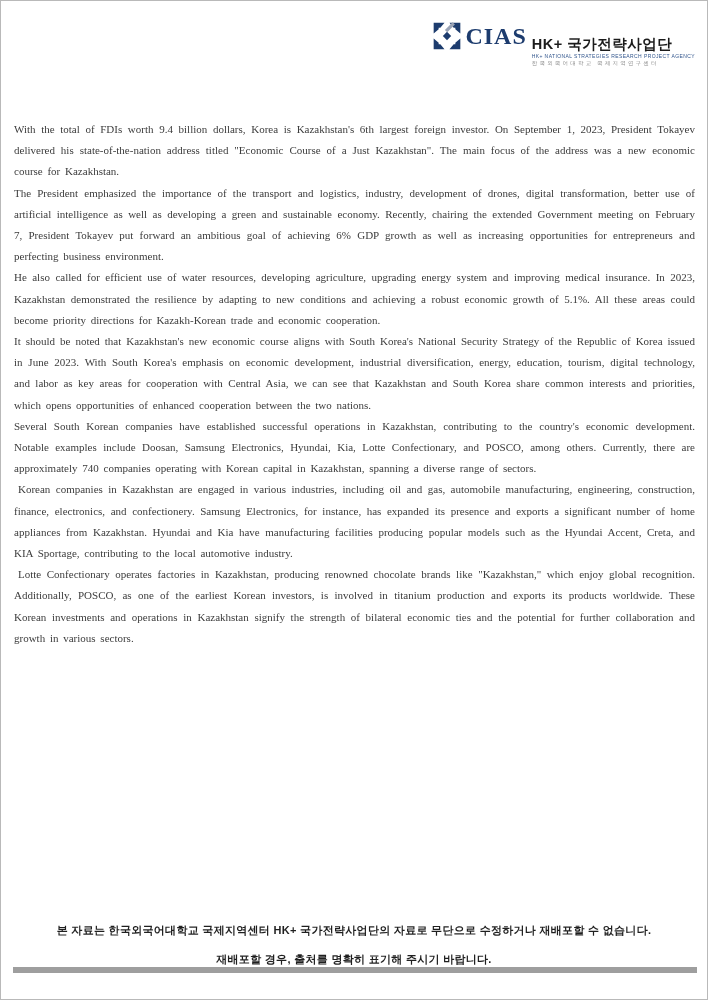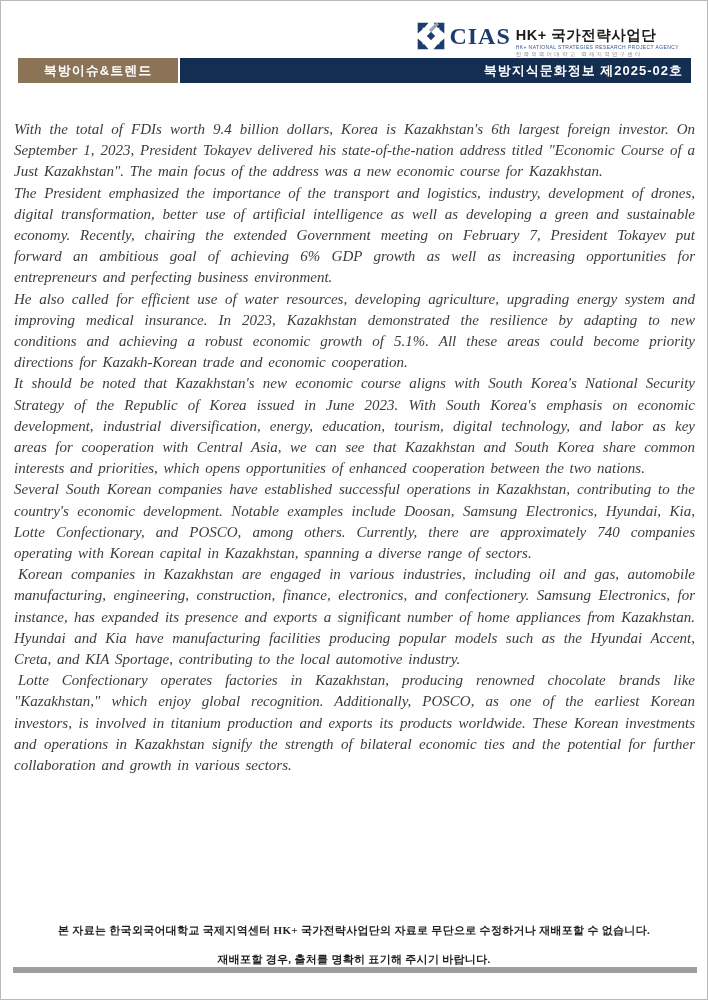--- a/index.html
+++ b/index.html
@@ -10,36 +10,36 @@
     font-family: "Liberation Serif", serif;
     overflow: hidden;
     position: relative;
   }
 
   
   .logo-row {
     display: flex;
     justify-content: flex-end;
     align-items: flex-start;
-    padding: 19px 28px 0 0;
+    padding: 19px 12px 0 0;
     height: 56px;
   }
   .logo-group { display: flex; align-items: flex-start; }
   .logo-mark { width: 30px; height: 30px; margin-top: 1px; }
   .logo-brand {
     font-family: "Liberation Serif", serif;
     font-size: 24px; font-weight: 600;
     color: #1d3c6e; letter-spacing: 1px;
     line-height: 30px; margin: 1px 5px 0 3px;
   }
   .logo-text-block { display: flex; flex-direction: column; }
   .logo-title {
     font-family: "Liberation Sans", sans-serif;
     font-size: 14.5px; font-weight: bold; color: #1b1b1b;
-    letter-spacing: 0.5px; line-height: 18px; margin-top: 6px;
+    letter-spacing: 0.5px; line-height: 18px; margin-top: 15px;
   }
   .logo-sub-en {
     font-family: "Liberation Sans", sans-serif;
     font-size: 5px; color: #31558c; letter-spacing: 0.4px; line-height: 7px;
     white-space: nowrap;
   }
   .logo-sub-ko {
     font-family: "Liberation Sans", sans-serif;
     font-size: 5.5px; color: #8a8a8a; letter-spacing: 2.2px; line-height: 7px;
     white-space: nowrap;
@@ -65,34 +65,33 @@
     display: flex; align-items: center; justify-content: flex-end;
     padding-right: 8px; letter-spacing: 1px;
   }
 
   
   .article {
     padding: 36px 12px 0 13px;
     color: #3c3c3c;
   }
   .article p {
-    font-size: 15px;
+    font-size: 11px;
     line-height: 21.2px;
     text-align: justify;
     word-spacing: 2px;
-    font-style: italic;
   }
   .article p.gap-before { text-indent: 4px; }
 
   
   .footer {
     position: absolute;
     left: 0; right: 0; top: 922px;
     text-align: center;
-    font-family: Liberation Serif, serif;
+    font-family: Liberation Sans, sans-serif;
     color: #1f1f1f;
   }
   .footer-line1 { font-size: 11px; font-weight: bold; letter-spacing: 0.3px; }
   .footer-line2 { font-size: 11px; font-weight: bold; letter-spacing: 0.3px; margin-top: 14px; }
 
   .bottom-rule {
     position: absolute;
     left: 12px; right: 10px; top: 966px;
     height: 6px; background: #9e9e9e;
   }
@@ -115,23 +114,21 @@
     <div class="logo-brand">CIAS</div>
     <div class="logo-text-block">
       <div class="logo-title">HK+ 국가전략사업단</div>
       <div class="logo-sub-en">HK+ NATIONAL STRATEGIES RESEARCH PROJECT AGENCY</div>
       <div class="logo-sub-ko">한국외국어대학교 국제지역연구센터</div>
     </div>
   </div>
 </div>
 
 <div class="banner">
-  <div class="banner-left">북방이슈&amp;트렌드</div>
   <div class="banner-gap"></div>
-  <div class="banner-right">북방지식문화정보 제2025-02호</div>
 </div>
 
 <div class="article">
   <p>With the total of FDIs worth 9.4 billion dollars, Korea is Kazakhstan's 6th largest foreign investor. On September 1, 2023, President Tokayev delivered his state-of-the-nation address titled "Economic Course of a Just Kazakhstan". The main focus of the address was a new economic course for Kazakhstan.</p>
   <p>The President emphasized the importance of the transport and logistics, industry, development of drones, digital transformation, better use of artificial intelligence as well as developing a green and sustainable economy. Recently, chairing the extended Government meeting on February 7, President Tokayev put forward an ambitious goal of achieving 6% GDP growth as well as increasing opportunities for entrepreneurs and perfecting business environment.</p>
   <p>He also called for efficient use of water resources, developing agriculture, upgrading energy system and improving medical insurance. In 2023, Kazakhstan demonstrated the resilience by adapting to new conditions and achieving a robust economic growth of 5.1%. All these areas could become priority directions for Kazakh-Korean trade and economic cooperation.</p>
   <p>It should be noted that Kazakhstan's new economic course aligns with South Korea's National Security Strategy of the Republic of Korea issued in June 2023. With South Korea's emphasis on economic development, industrial diversification, energy, education, tourism, digital technology, and labor as key areas for cooperation with Central Asia, we can see that Kazakhstan and South Korea share common interests and priorities, which opens opportunities of enhanced cooperation between the two nations.</p>
   <p>Several South Korean companies have established successful operations in Kazakhstan, contributing to the country's economic development. Notable examples include Doosan, Samsung Electronics, Hyundai, Kia, Lotte Confectionary, and POSCO, among others. Currently, there are approximately 740 companies operating with Korean capital in Kazakhstan, spanning a diverse range of sectors.</p>
   <p class="gap-before">Korean companies in Kazakhstan are engaged in various industries, including oil and gas, automobile manufacturing, engineering, construction, finance, electronics, and confectionery. Samsung Electronics, for instance, has expanded its presence and exports a significant number of home appliances from Kazakhstan. Hyundai and Kia have manufacturing facilities producing popular models such as the Hyundai Accent, Creta, and KIA Sportage, contributing to the local automotive industry.</p>
   <p class="gap-before">Lotte Confectionary operates factories in Kazakhstan, producing renowned chocolate brands like "Kazakhstan," which enjoy global recognition. Additionally, POSCO, as one of the earliest Korean investors, is involved in titanium production and exports its products worldwide. These Korean investments and operations in Kazakhstan signify the strength of bilateral economic ties and the potential for further collaboration and growth in various sectors.</p>

